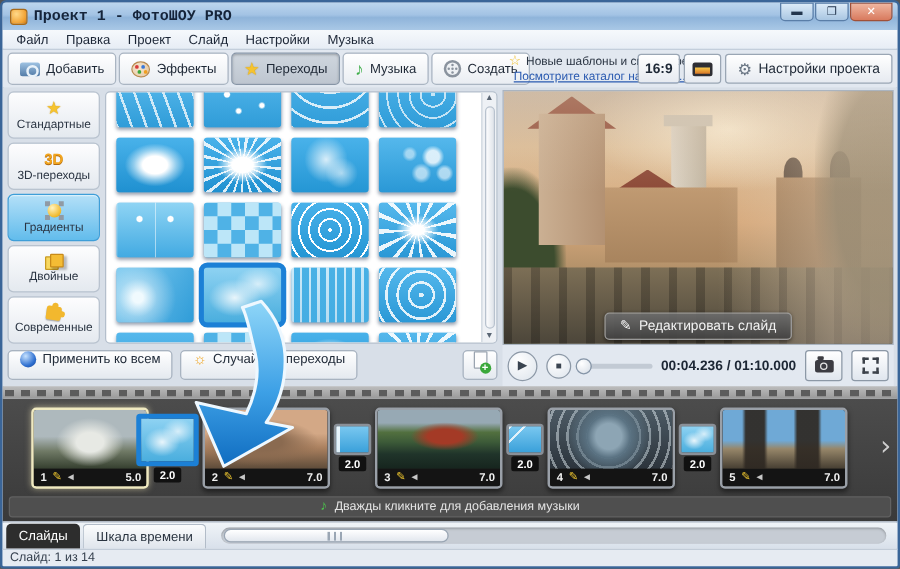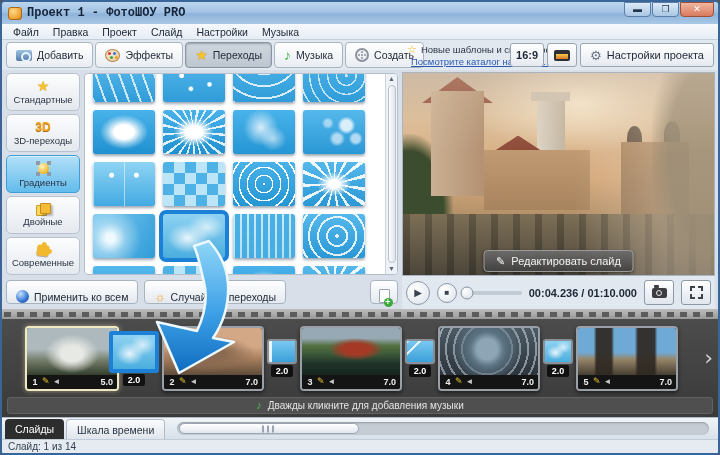--- a/index.html
+++ b/index.html
@@ -99,21 +99,21 @@
   .t-checker{background-image:repeating-conic-gradient(#bce6f8 0 25%,#4fb2e6 0 50%);background-size:22px 22px;}
   .t-spiral{background-image:repeating-radial-gradient(circle at 50% 50%,#fff 0 1.5px,transparent 1.5px 8px),linear-gradient(180deg,#49b2ea,#2496d4);}
   .t-rays{background-image:repeating-conic-gradient(from 0deg at 50% 50%,rgba(255,255,255,.9) 0 7deg,transparent 7deg 24deg),radial-gradient(closest-side at 50% 50%,#fff 18%,transparent 55%),linear-gradient(180deg,#55b8ec,#2a98d6);}
   .t-beam{background-image:radial-gradient(circle at 28% 55%,#f0fafe 0 8%,rgba(255,255,255,.35) 30%,transparent 60%),linear-gradient(120deg,#7fcbf0,#2f9cd8);}
   .t-clouds{background-image:radial-gradient(ellipse 45% 45% at 40% 55%,rgba(255,255,255,.85),transparent 75%),radial-gradient(ellipse 40% 40% at 70% 30%,rgba(255,255,255,.7),transparent 75%),linear-gradient(180deg,#8ed2f2,#4aaede);}
   .t-rain{background-image:repeating-linear-gradient(90deg,rgba(255,255,255,.65) 0 2px,rgba(70,175,228,.9) 2px 7px),linear-gradient(180deg,#6ac2ee,#2f9cd8);}
   .t-ripple{background-image:repeating-radial-gradient(circle at 55% 50%,rgba(255,255,255,.85) 0 2px,transparent 2px 9px),linear-gradient(180deg,#55b8ec,#2a98d6);}
 
   .lp-bottom{height:28px;flex:0 0 28px;display:flex;align-items:center;gap:6px;}
   .pbtn{height:24px;border:1px solid #a8b3c0;border-radius:4px;background:linear-gradient(180deg,#ffffff,#e4e9ef);
-    display:flex;align-items:flex-end;gap:5px;padding:0 9px;font-size:10.5px;color:#222c3a;}
+    display:flex;align-items:flex-start;gap:5px;padding:0 9px;font-size:10.5px;color:#222c3a;}
   .ic-sphere{width:13px;height:13px;border-radius:50%;background:radial-gradient(circle at 35% 30%,#c6e2ff,#2e6fd0 62%,#16408e);}
   .ic-sun{color:#f0a41e;font-size:12px;line-height:12px;}
   .addbtn{margin-left:auto;width:28px;justify-content:center;padding:0;}
   .ic-addfile{width:11px;height:14px;background:#fdfdfd;border:1px solid #9aa4b0;border-radius:1px;position:relative;}
   .ic-addfile::after{content:"+";position:absolute;right:-4px;bottom:-5px;width:9px;height:9px;border-radius:50%;background:#3aa83a;color:#fff;
     font-size:9px;line-height:9px;text-align:center;font-weight:bold;}
 
   
   .rightpanel{flex:1;display:flex;flex-direction:column;padding:2px 3px 0 2px;min-width:0;}
   .preview{flex:1;position:relative;overflow:hidden;border:1px solid #aab4c0;background:linear-gradient(180deg,#c6b4a0 0%,#dcbd97 22%,#d6a97c 52%,#a58762 78%,#6e6450 100%);}

